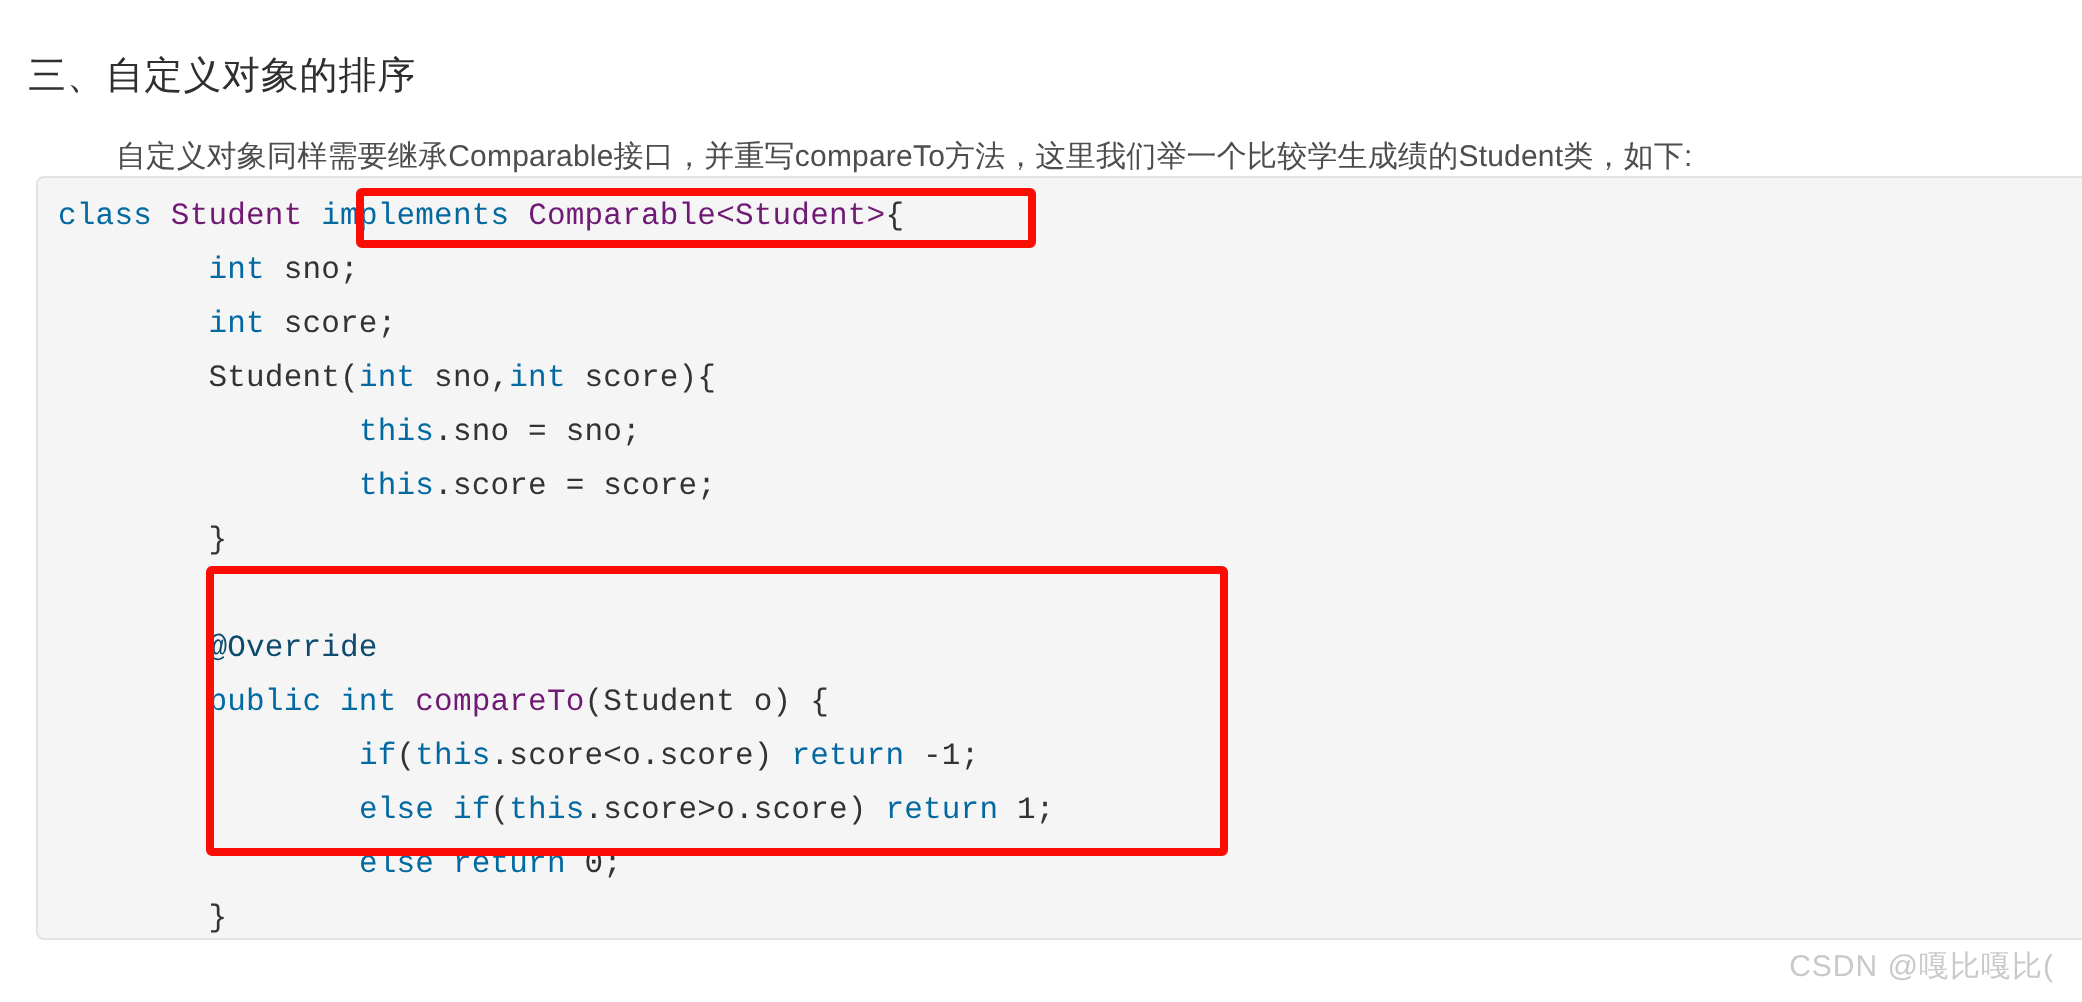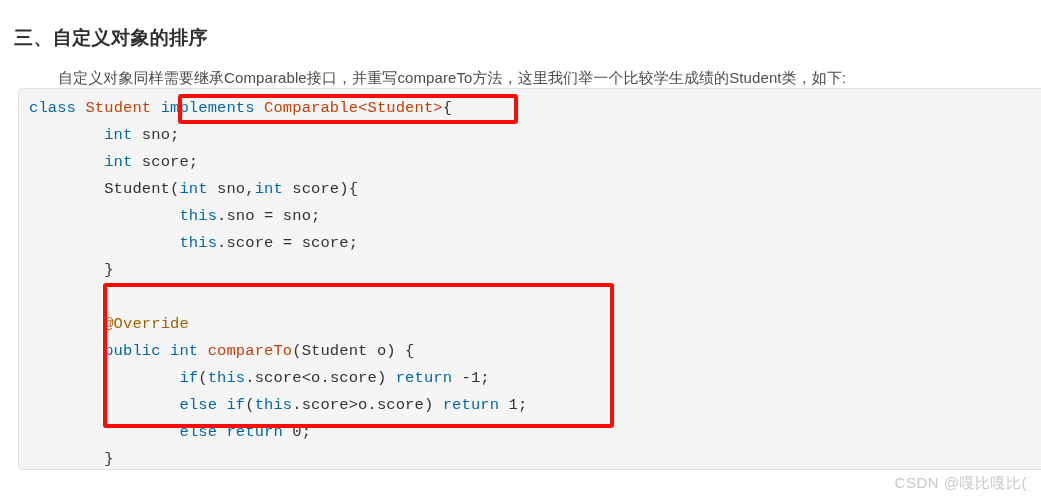--- a/index.html
+++ b/index.html
@@ -14,21 +14,21 @@
     overflow: hidden;
     position: relative;
   }
 
   
   .article-heading {
     position: absolute;
     left: 14px;
     top: 9px;
     font-size: 19px;
-    font-weight: bold;
+    font-weight: normal;
     color: #2f2f2f;
     letter-spacing: 0.4px;
     white-space: nowrap;
     text-align: center;
   }
 
   
   .intro-paragraph {
     position: absolute;
     left: 58px;
@@ -60,22 +60,22 @@
     font-size: 15.5px;
     line-height: 27px;
     white-space: pre;
     color: #333333;
     letter-spacing: 0.1px;
   }
   .code-line { height: 27px; }
 
   
   .tok-kw   { color: #0369a1; }
-  .tok-type { color: #c2410c; }
-  .tok-ann  { color: #a16207; }
+  .tok-type { color: #701a75; }
+  .tok-ann  { color: #0c4a6e; }
   .tok-pln  { color: #333333; }
 
   
   .annot-rect {
     position: absolute;
     border: 4px solid #fb0c05;
     border-radius: 3px;
     box-sizing: border-box;
     background: transparent;
     pointer-events: none;

